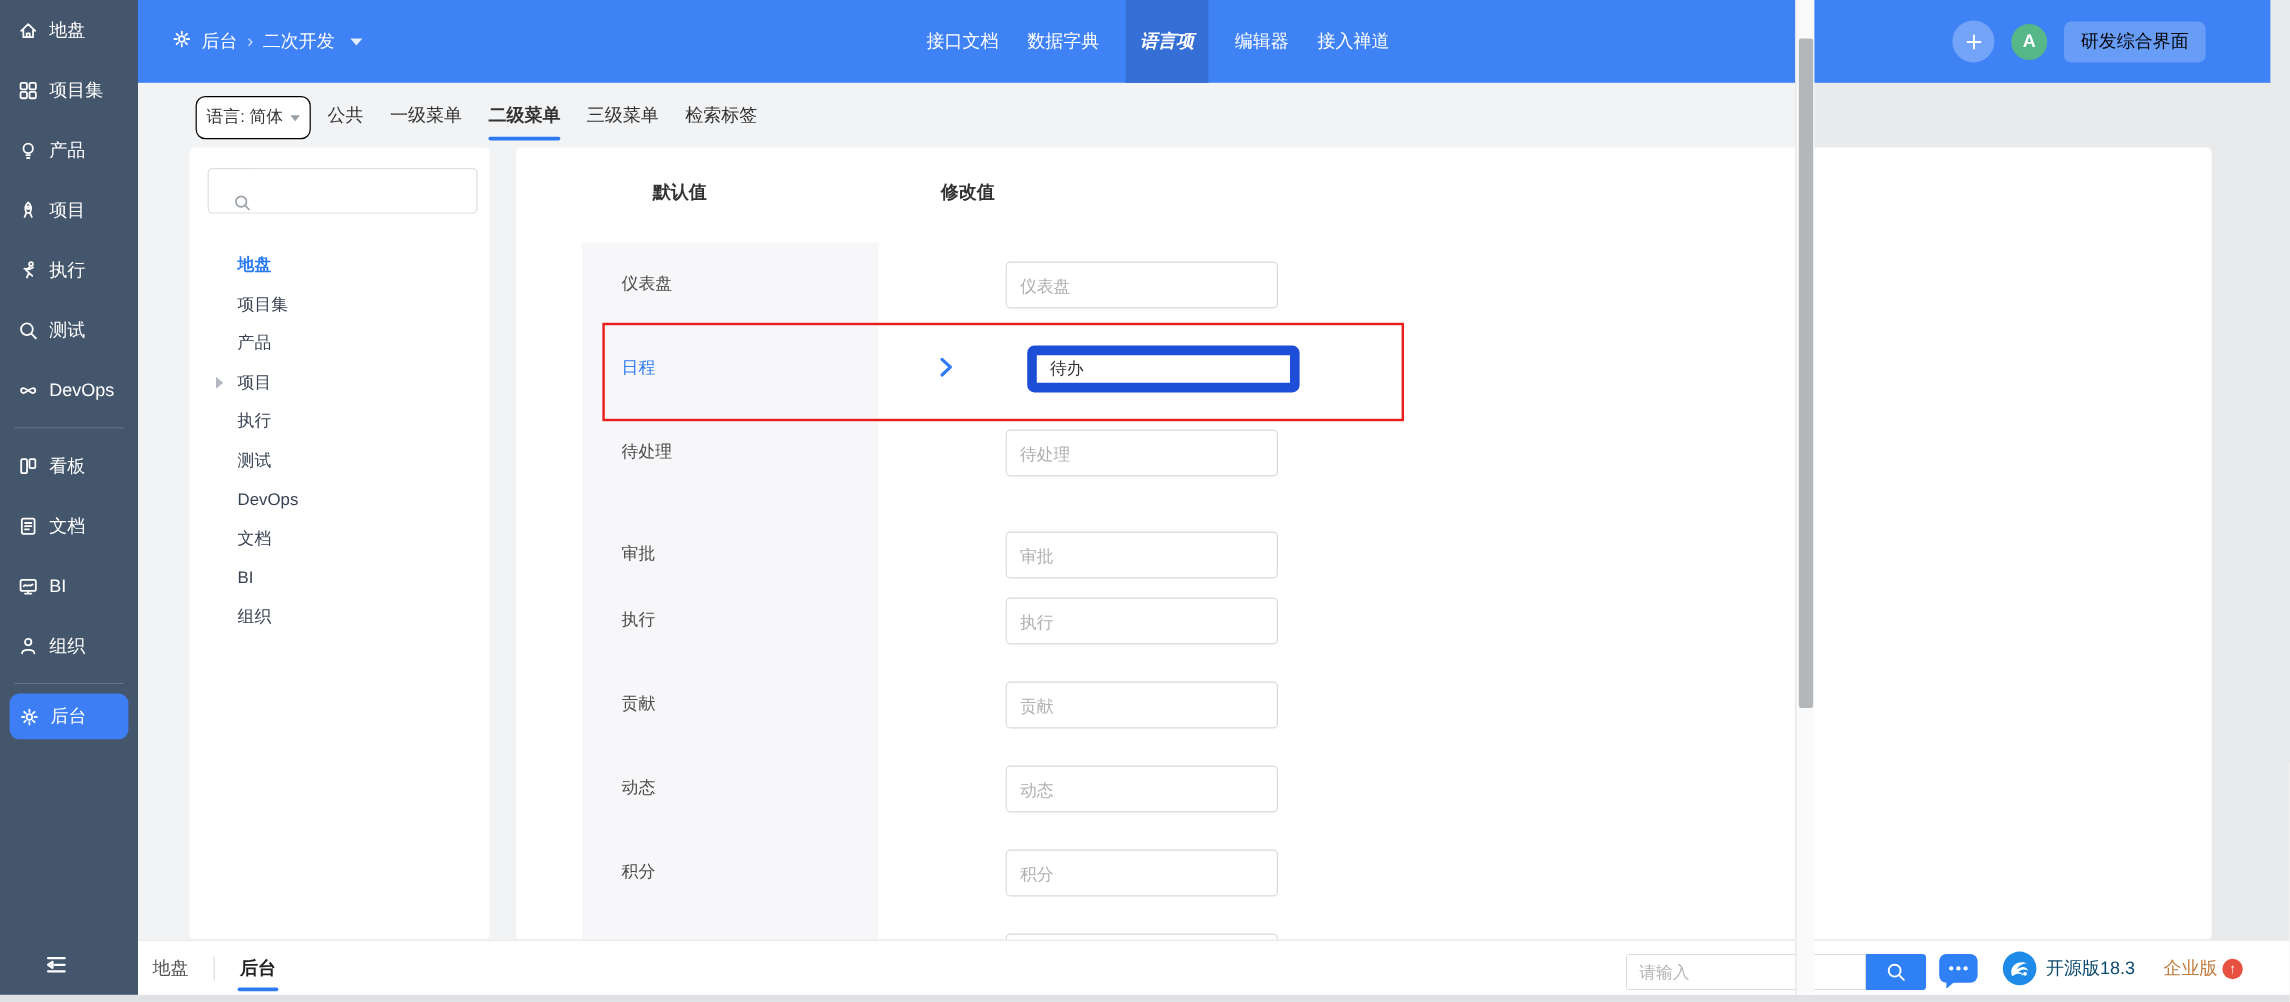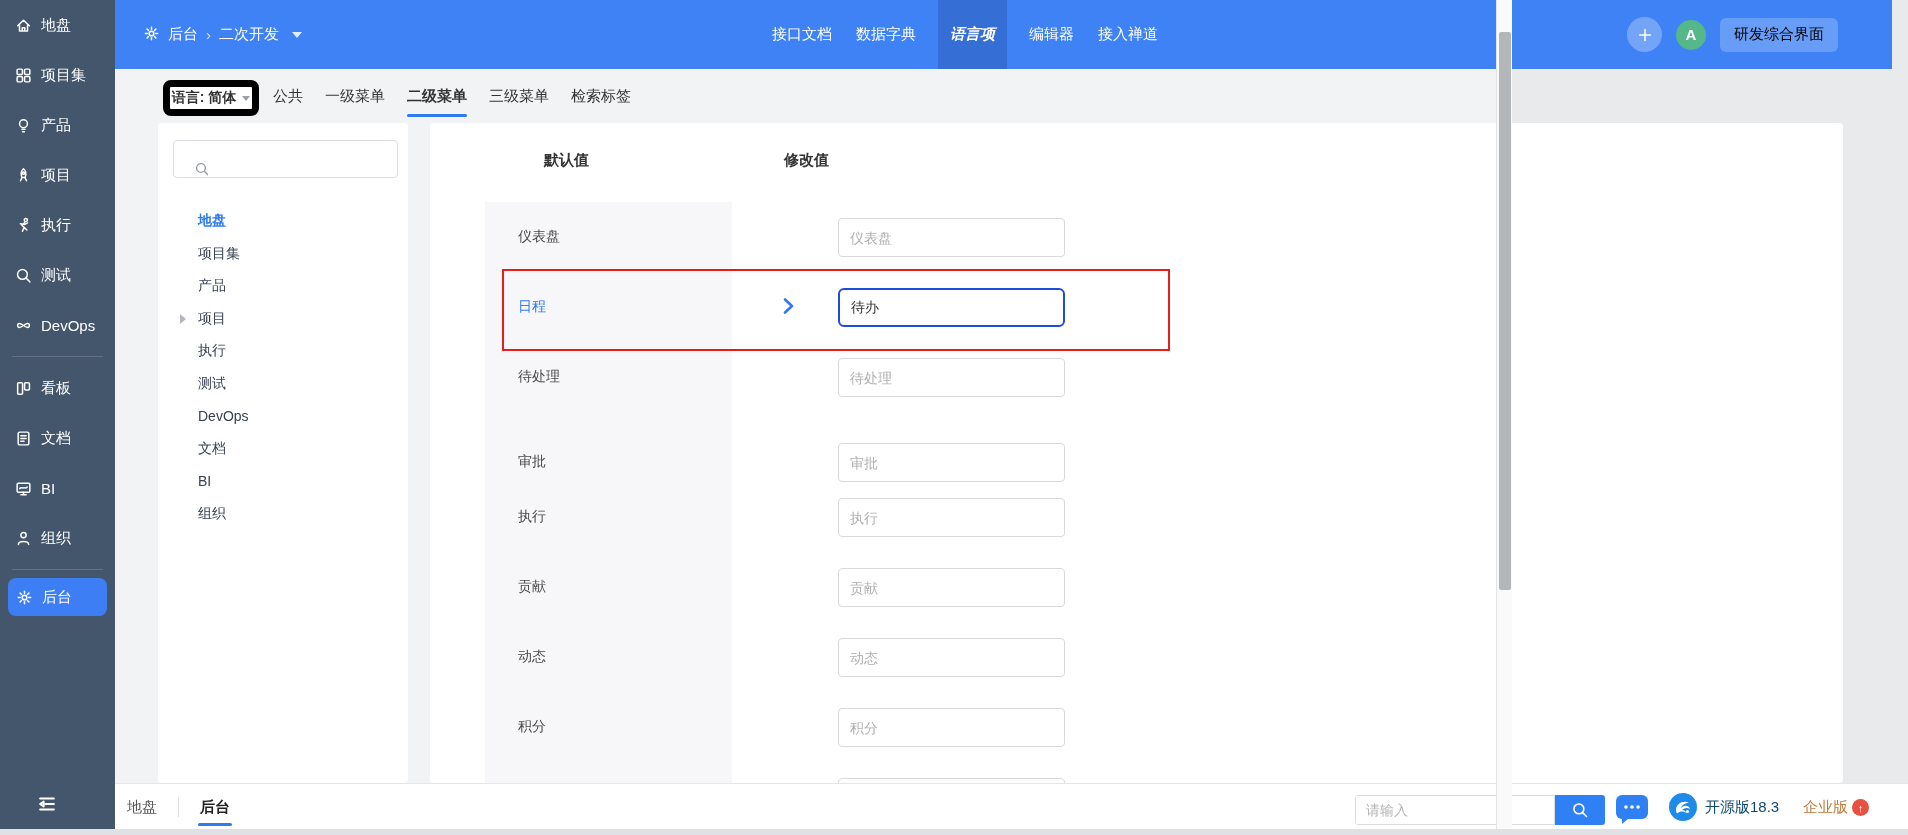--- a/index.html
+++ b/index.html
@@ -25,21 +25,21 @@
   .caret-down { width:0; height:0; border-left:5px solid transparent; border-right:5px solid transparent; border-top:6px solid rgba(255,255,255,.85); display:inline-block; margin-left:5px; }
   .topnav { position:absolute; left:655px; top:0; height:69px; display:flex; align-items:center; gap:20px; font-size:15px; }
   .topnav .nav-item { cursor:pointer; height:69px; display:flex; align-items:center; padding:0 2px; }
   .topnav .nav-item.active { background:#356fd6; padding:0 12px; font-weight:bold;font-style:italic; }
   .head-right { position:absolute; right:54px; top:0; height:69px; display:flex; align-items:center; gap:14px; }
   .plus-btn { width:35px; height:35px; border-radius:50%; background:rgba(255,255,255,.28); display:flex; align-items:center; justify-content:center; cursor:pointer; }
   .avatar { width:30px; height:30px; border-radius:50%; background:#56b789; color:#fff; font-size:15px; font-weight:bold; display:flex; align-items:center; justify-content:center; cursor:pointer; }
   .work-btn { height:34px; background:rgba(255,255,255,.22); border:none; border-radius:6px; color:#000000; font-size:15px; padding:0 14px; cursor:pointer; font-family:inherit; }
 
   
-  .lang-btn { position:absolute; left:163px; top:80px; width:96px; height:36px; background:#fff; border:7px solid #000000; border-radius:8px; font-size:14px; color:#333; display:flex; align-items:center; justify-content:center; gap:6px; cursor:pointer;font-weight:bold; }
+  .lang-btn { position:absolute; left:163px; top:80px; width:96px; height:36px; background:#fff; border:1px solid #000000; border-radius:8px; font-size:14px; color:#333; display:flex; align-items:center; justify-content:center; gap:6px; cursor:pointer; }
   .lang-btn .caret { width:0; height:0; border-left:4px solid transparent; border-right:4px solid transparent; border-top:5px solid #9aa0a8; }
   .tabs { position:absolute; left:273px; top:69px; height:54px; display:flex; align-items:center; gap:22px; font-size:15px; color:#333; }
   .tab { position:relative; height:54px; display:flex; align-items:center; cursor:pointer; }
   .tab.active { font-weight:bold;text-align:center; }
   .tab.active::after { content:""; position:absolute; left:0; right:0; bottom:6px; height:3px; border-radius:2px; background:#2f7af0; }
 
   
   .left-card { position:absolute; left:158px; top:123px; width:250px; height:660px; background:#fff; border-radius:4px; }
   .panel-search { position:absolute; left:15px; top:17px; width:225px; height:38px; border:1px solid #dcdee3; border-radius:4px; background:#fff; }
   .panel-search input { position:absolute; left:34px; top:0; width:185px; height:36px; border:none; outline:none; font-size:14px; font-family:inherit; color:#333; }
@@ -54,21 +54,21 @@
   .col-strip { position:absolute; left:55px; top:79px; width:247px; bottom:0; background:#f7f7f9; }
   .tbl-head { position:absolute; top:28px; font-size:15px; font-weight:bold; color:#333;margin-left:29px; }
   .tbl-head.h1 { left:85px; }
   .tbl-head.h2 { left:325px; }
   .trow { position:absolute; left:0; width:1413px; height:70px; }
   .trow .rlabel { position:absolute; left:88px; top:0; height:70px; display:flex; align-items:center; font-size:14px; color:#4a4a4a; }
   .trow .rlabel.blue { color:#2f7af2; }
   .trow .rarrow { position:absolute; left:352px; top:25px; }
   .trow input { position:absolute; left:408px; top:16px; width:227px; height:39px; border:1px solid #d9d9d9; border-radius:4px; padding:0 11px; font-size:14px; font-family:inherit; color:#333; outline:none; background:#fff; }
   .trow input::placeholder { color:#b0b0b0; }
-  .trow input.focused { border:2px solid #1d4ed8; border-radius:6px; }
+  .trow input.focused { border:8px solid #1d4ed8; border-radius:6px;margin-left:18px; }
   .red-box { position:absolute; left:72px; top:146px; width:668px; height:82px; border:2px solid #e81c1c; pointer-events:none; z-index:3; }
 
   
   .bottombar { position:absolute; left:115px; top:783px; width:1793px; height:46px; background:#fff; border-top:1px solid #e6e6e6; z-index:6; }
   .bb-tab { position:absolute; top:0; height:46px; display:flex; align-items:center; font-size:15px; cursor:pointer; }
   .bb-tab.t1 { left:12px; color:#555; }
   .bb-tab.t2 { left:85px; color:#222; font-weight:bold; }
   .bb-tab.t2::after { content:""; position:absolute; left:-2px; right:-2px; bottom:4px; height:3px; border-radius:2px; background:#2f7af0; }
   .bb-div { position:absolute; left:63px; top:13px; width:1px; height:20px; background:#ddd; }
   .bb-search { position:absolute; left:1240px; top:11px; width:200px; height:30px; border:1px solid #dcdcdc; border-radius:3px 0 0 3px; background:#fff; }

